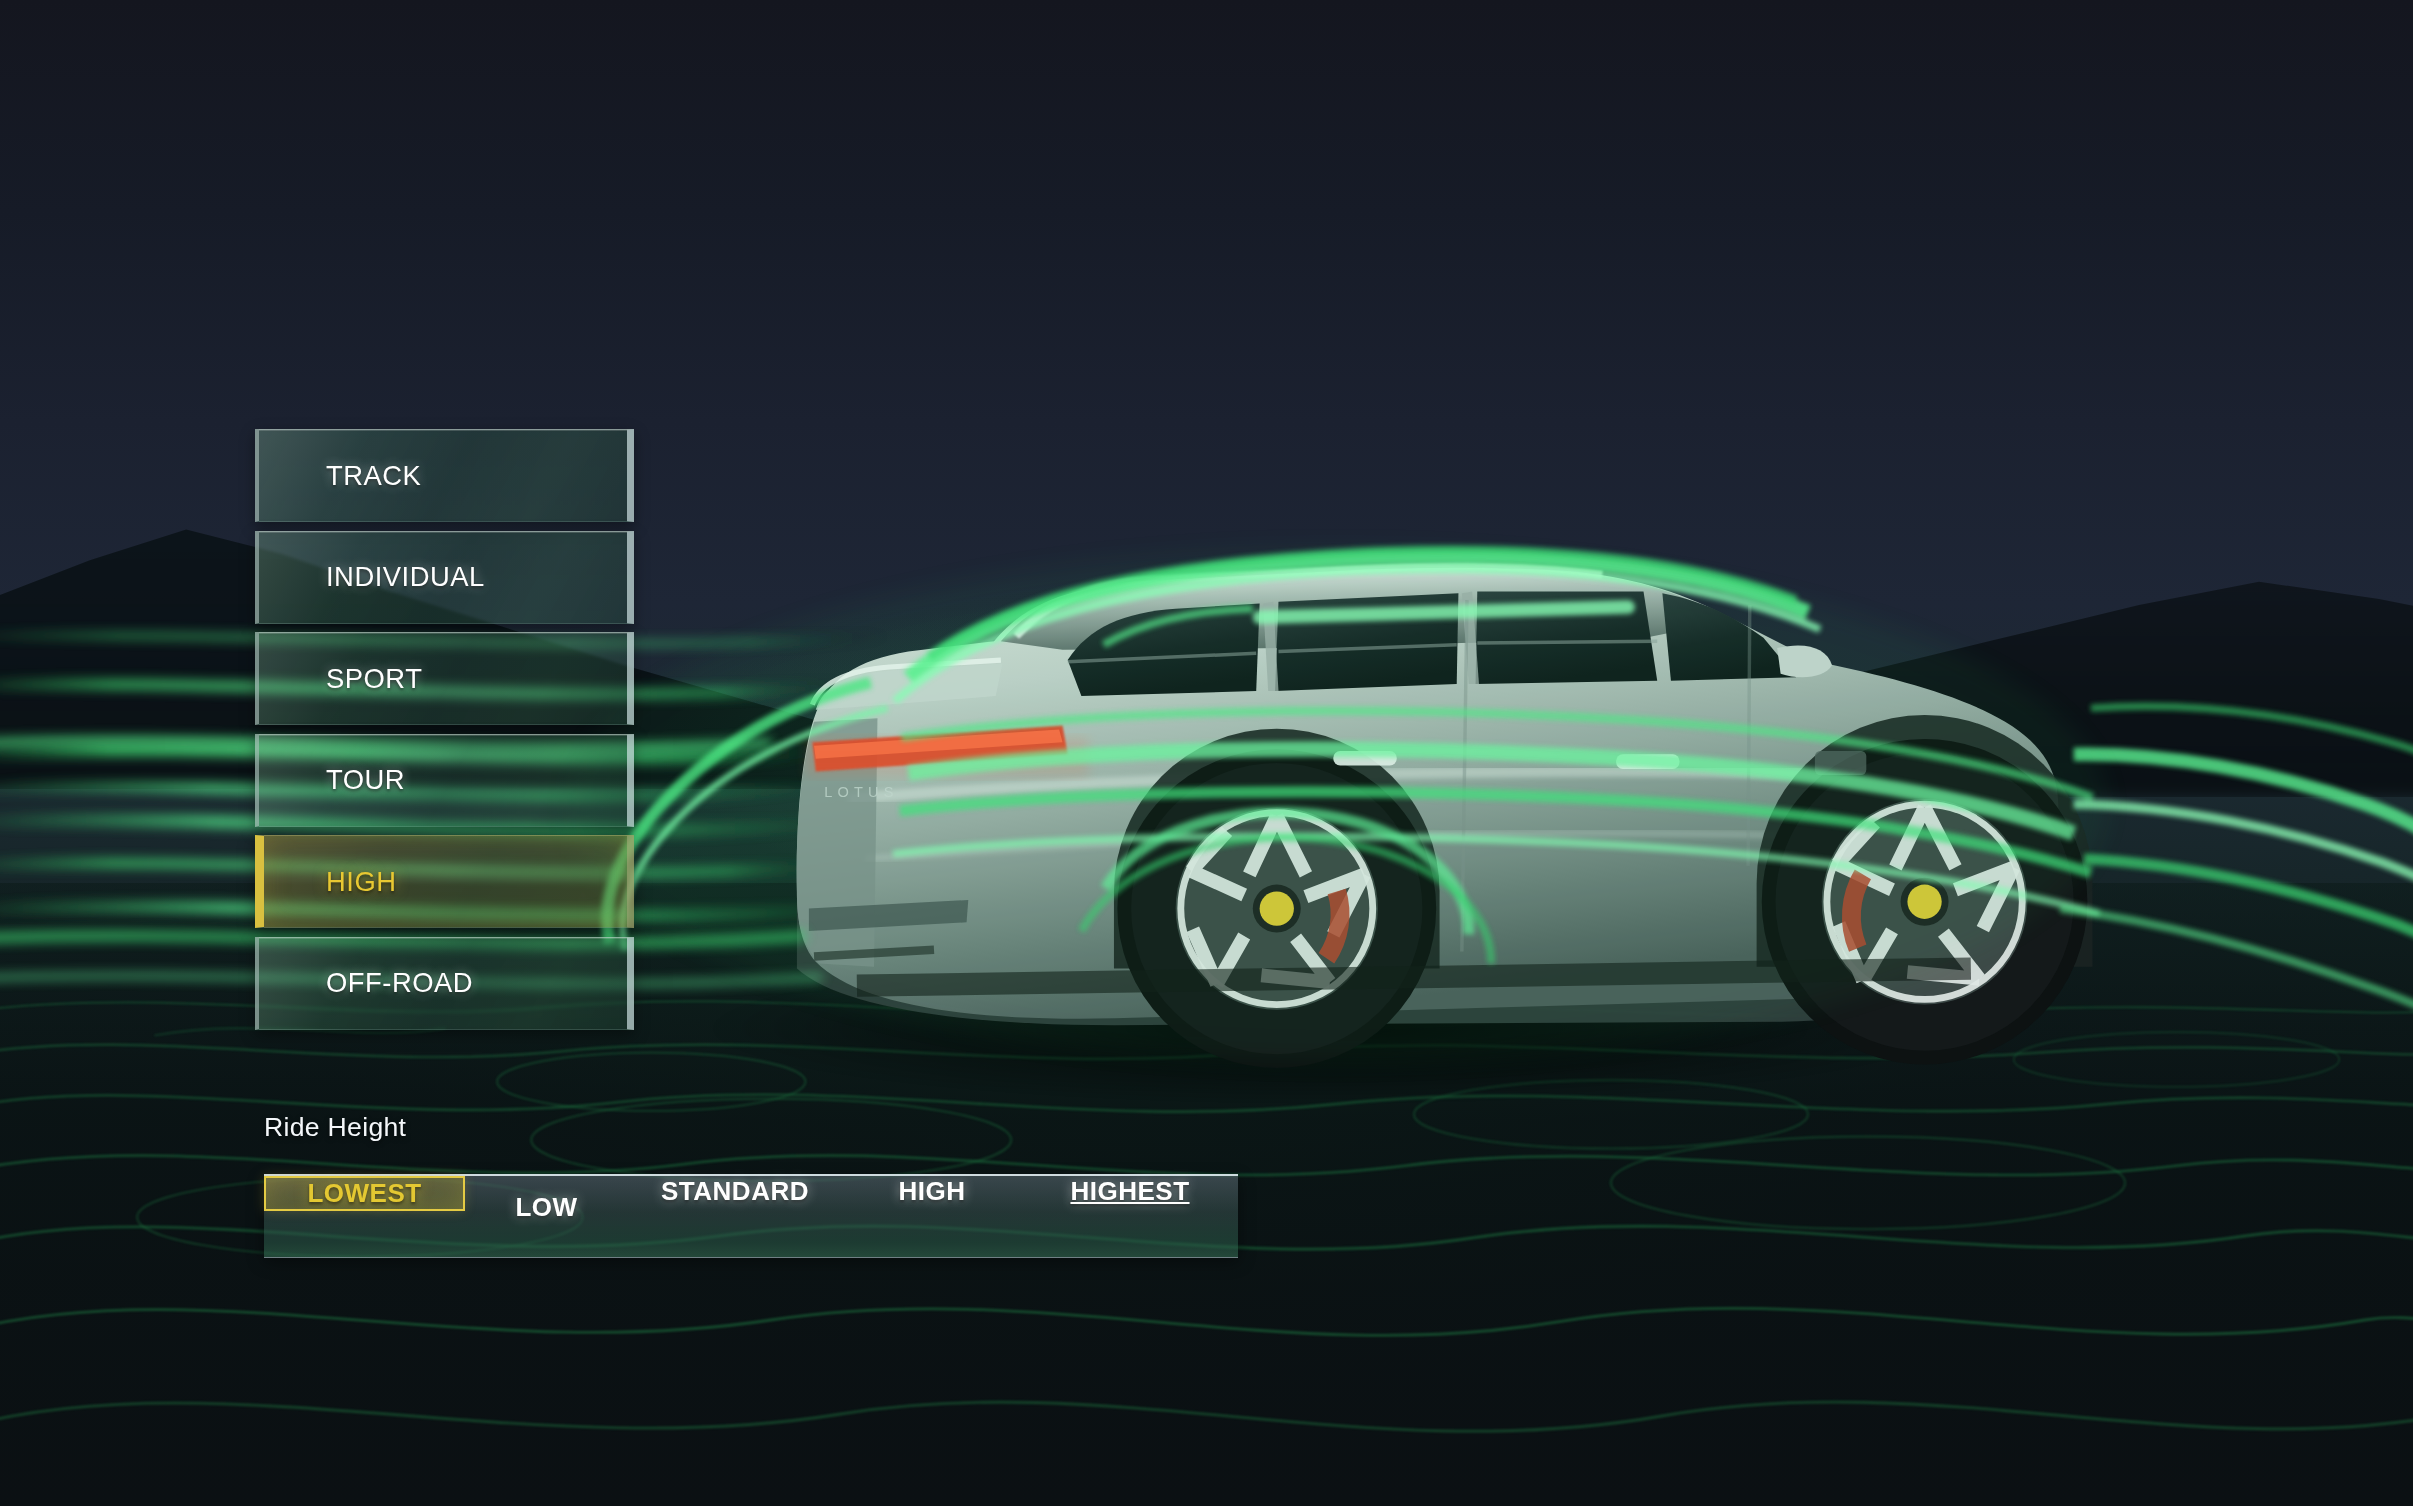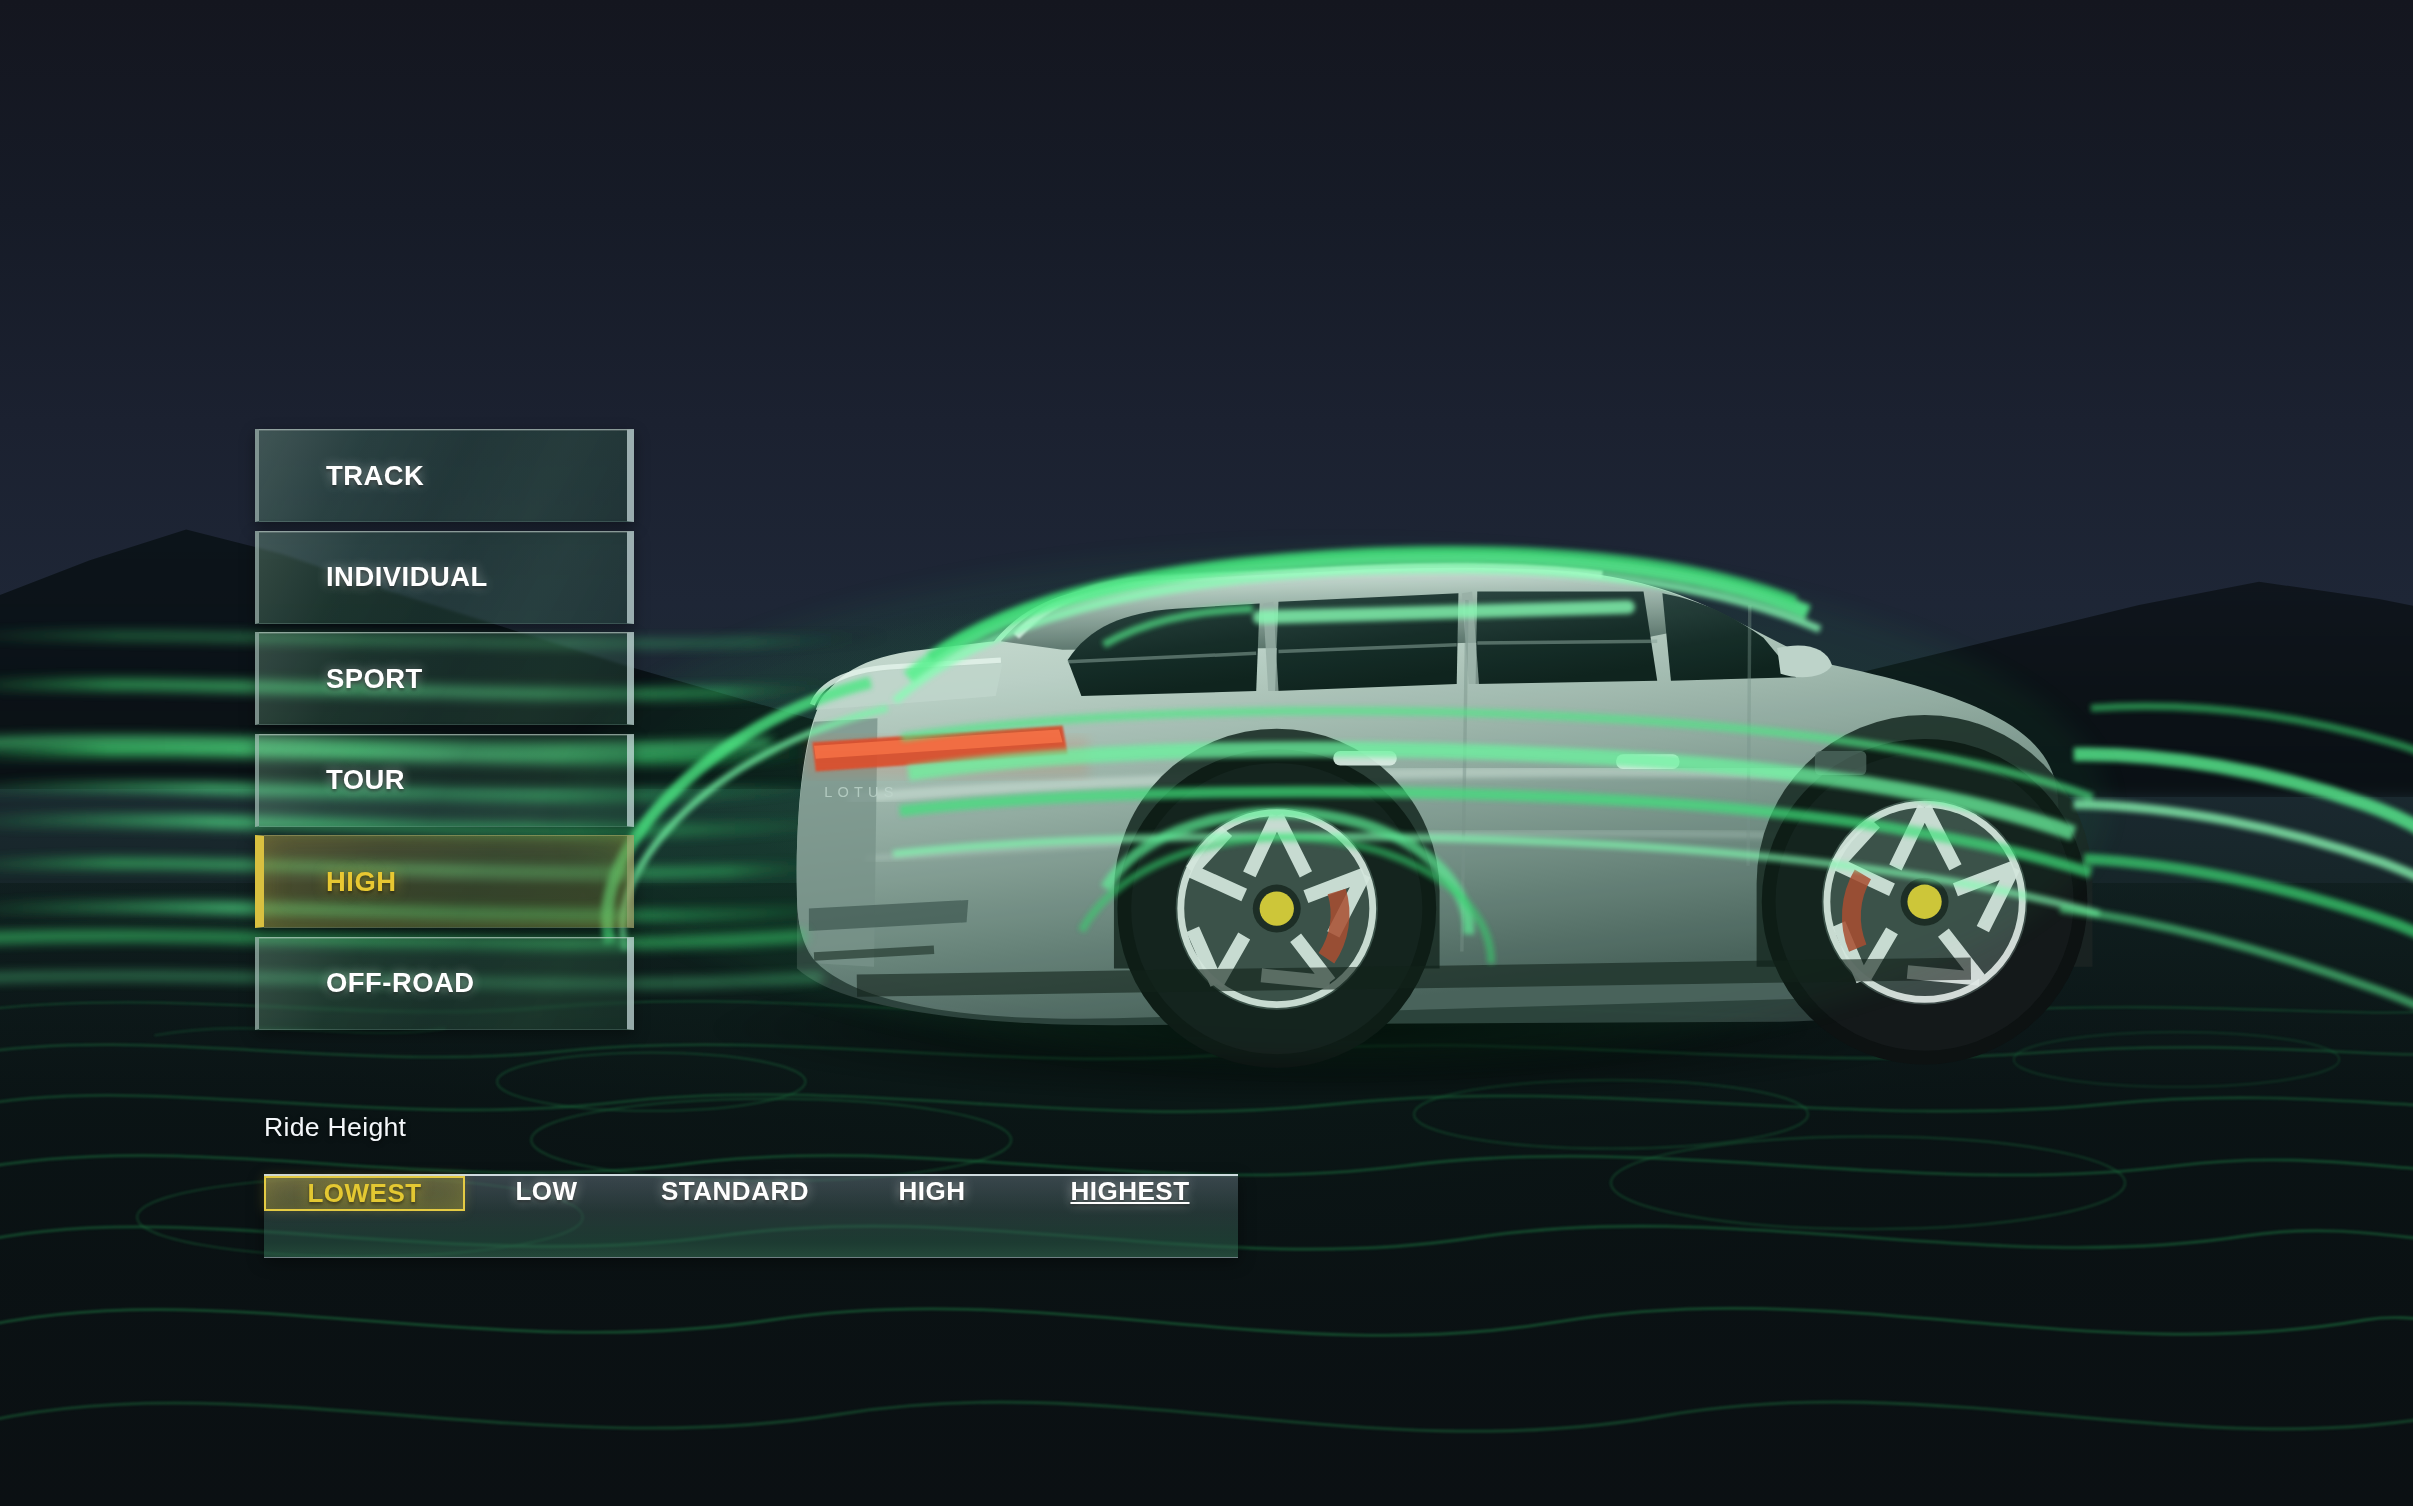--- a/index.html
+++ b/index.html
@@ -73,21 +73,21 @@
       linear-gradient(118deg, rgba(150,205,170,0.30) 0%, rgba(80,150,110,0.26) 26%,
                       rgba(44,86,68,0.40) 52%, rgba(62,120,86,0.30) 76%, rgba(40,80,62,0.38) 100%);
     border-top:1.7px solid rgba(225,238,232,0.55);
     border-left:4.3px solid rgba(205,224,220,0.55);
     border-right:7.7px solid rgba(196,214,216,0.70);
     border-bottom:1.7px solid rgba(120,150,145,0.28);
     backdrop-filter:blur(1.7px);
     box-shadow:0 5.1px 13.7px rgba(0,0,0,0.38), inset 0 0.9px 0 rgba(255,255,255,0.16);
   }
   .mode-btn .label{
-    margin-left:67px;color:#ffffff;font-size:27.4px;font-weight:700;letter-spacing:0.5px;
+    margin-left:67px;color:#ffffff;font-size:27.4px;font-weight:400;letter-spacing:0.5px;
     text-shadow:0 0 10.3px rgba(255,255,255,0.45), 0 1.7px 3.4px rgba(0,0,0,0.55);
   }
   .mode-btn.selected{
     background:
       linear-gradient(118deg, rgba(152,140,66,0.46) 0%, rgba(120,118,58,0.42) 30%,
                       rgba(92,104,54,0.48) 58%, rgba(116,122,56,0.42) 100%);
     border-left:9.4px solid #d9c040;
     border-right:7.7px solid rgba(168,170,120,0.55);
     border-top:1.7px solid rgba(210,196,120,0.42);
     box-shadow:0 5.1px 15.4px rgba(0,0,0,0.40), inset 0 0 29px rgba(210,180,60,0.20);
@@ -110,21 +110,21 @@
     border-top:2.6px solid rgba(232,240,246,0.88);
     border-bottom:1.7px solid rgba(190,206,212,0.42);
     box-shadow:0 5.1px 15.4px rgba(0,0,0,0.42);
   }
   .seg{
     flex:0 0 auto;display:flex;align-items:center;justify-content:center;
     color:#ffffff;font-size:26px;font-weight:700;letter-spacing:0.5px;cursor:pointer;
     text-shadow:0 0 10.3px rgba(255,255,255,0.5), 0 1.7px 3.4px rgba(0,0,0,0.55);
   }
   .seg.s0{width:201px;}
-  .seg.s1{width:163px;}
+  .seg.s1{width:163px;margin-top:16px;}
   .seg.s2{width:214px;}
   .seg.s3{width:180px;}
   .seg.s4{width:216px;text-decoration:underline;}
   .seg.selected{
     background:linear-gradient(170deg, rgba(140,128,58,0.55) 0%, rgba(116,112,52,0.52) 45%,
                rgba(124,122,54,0.55) 100%);
     border:2.6px solid #e4cb44;
     color:#e4c832;
     text-shadow:0 0 13.7px rgba(228,200,50,0.6), 0 1.7px 3.4px rgba(0,0,0,0.6);
     box-shadow:inset 0 0 26px rgba(210,180,60,0.22), 0 0 12px rgba(220,190,70,0.22);

